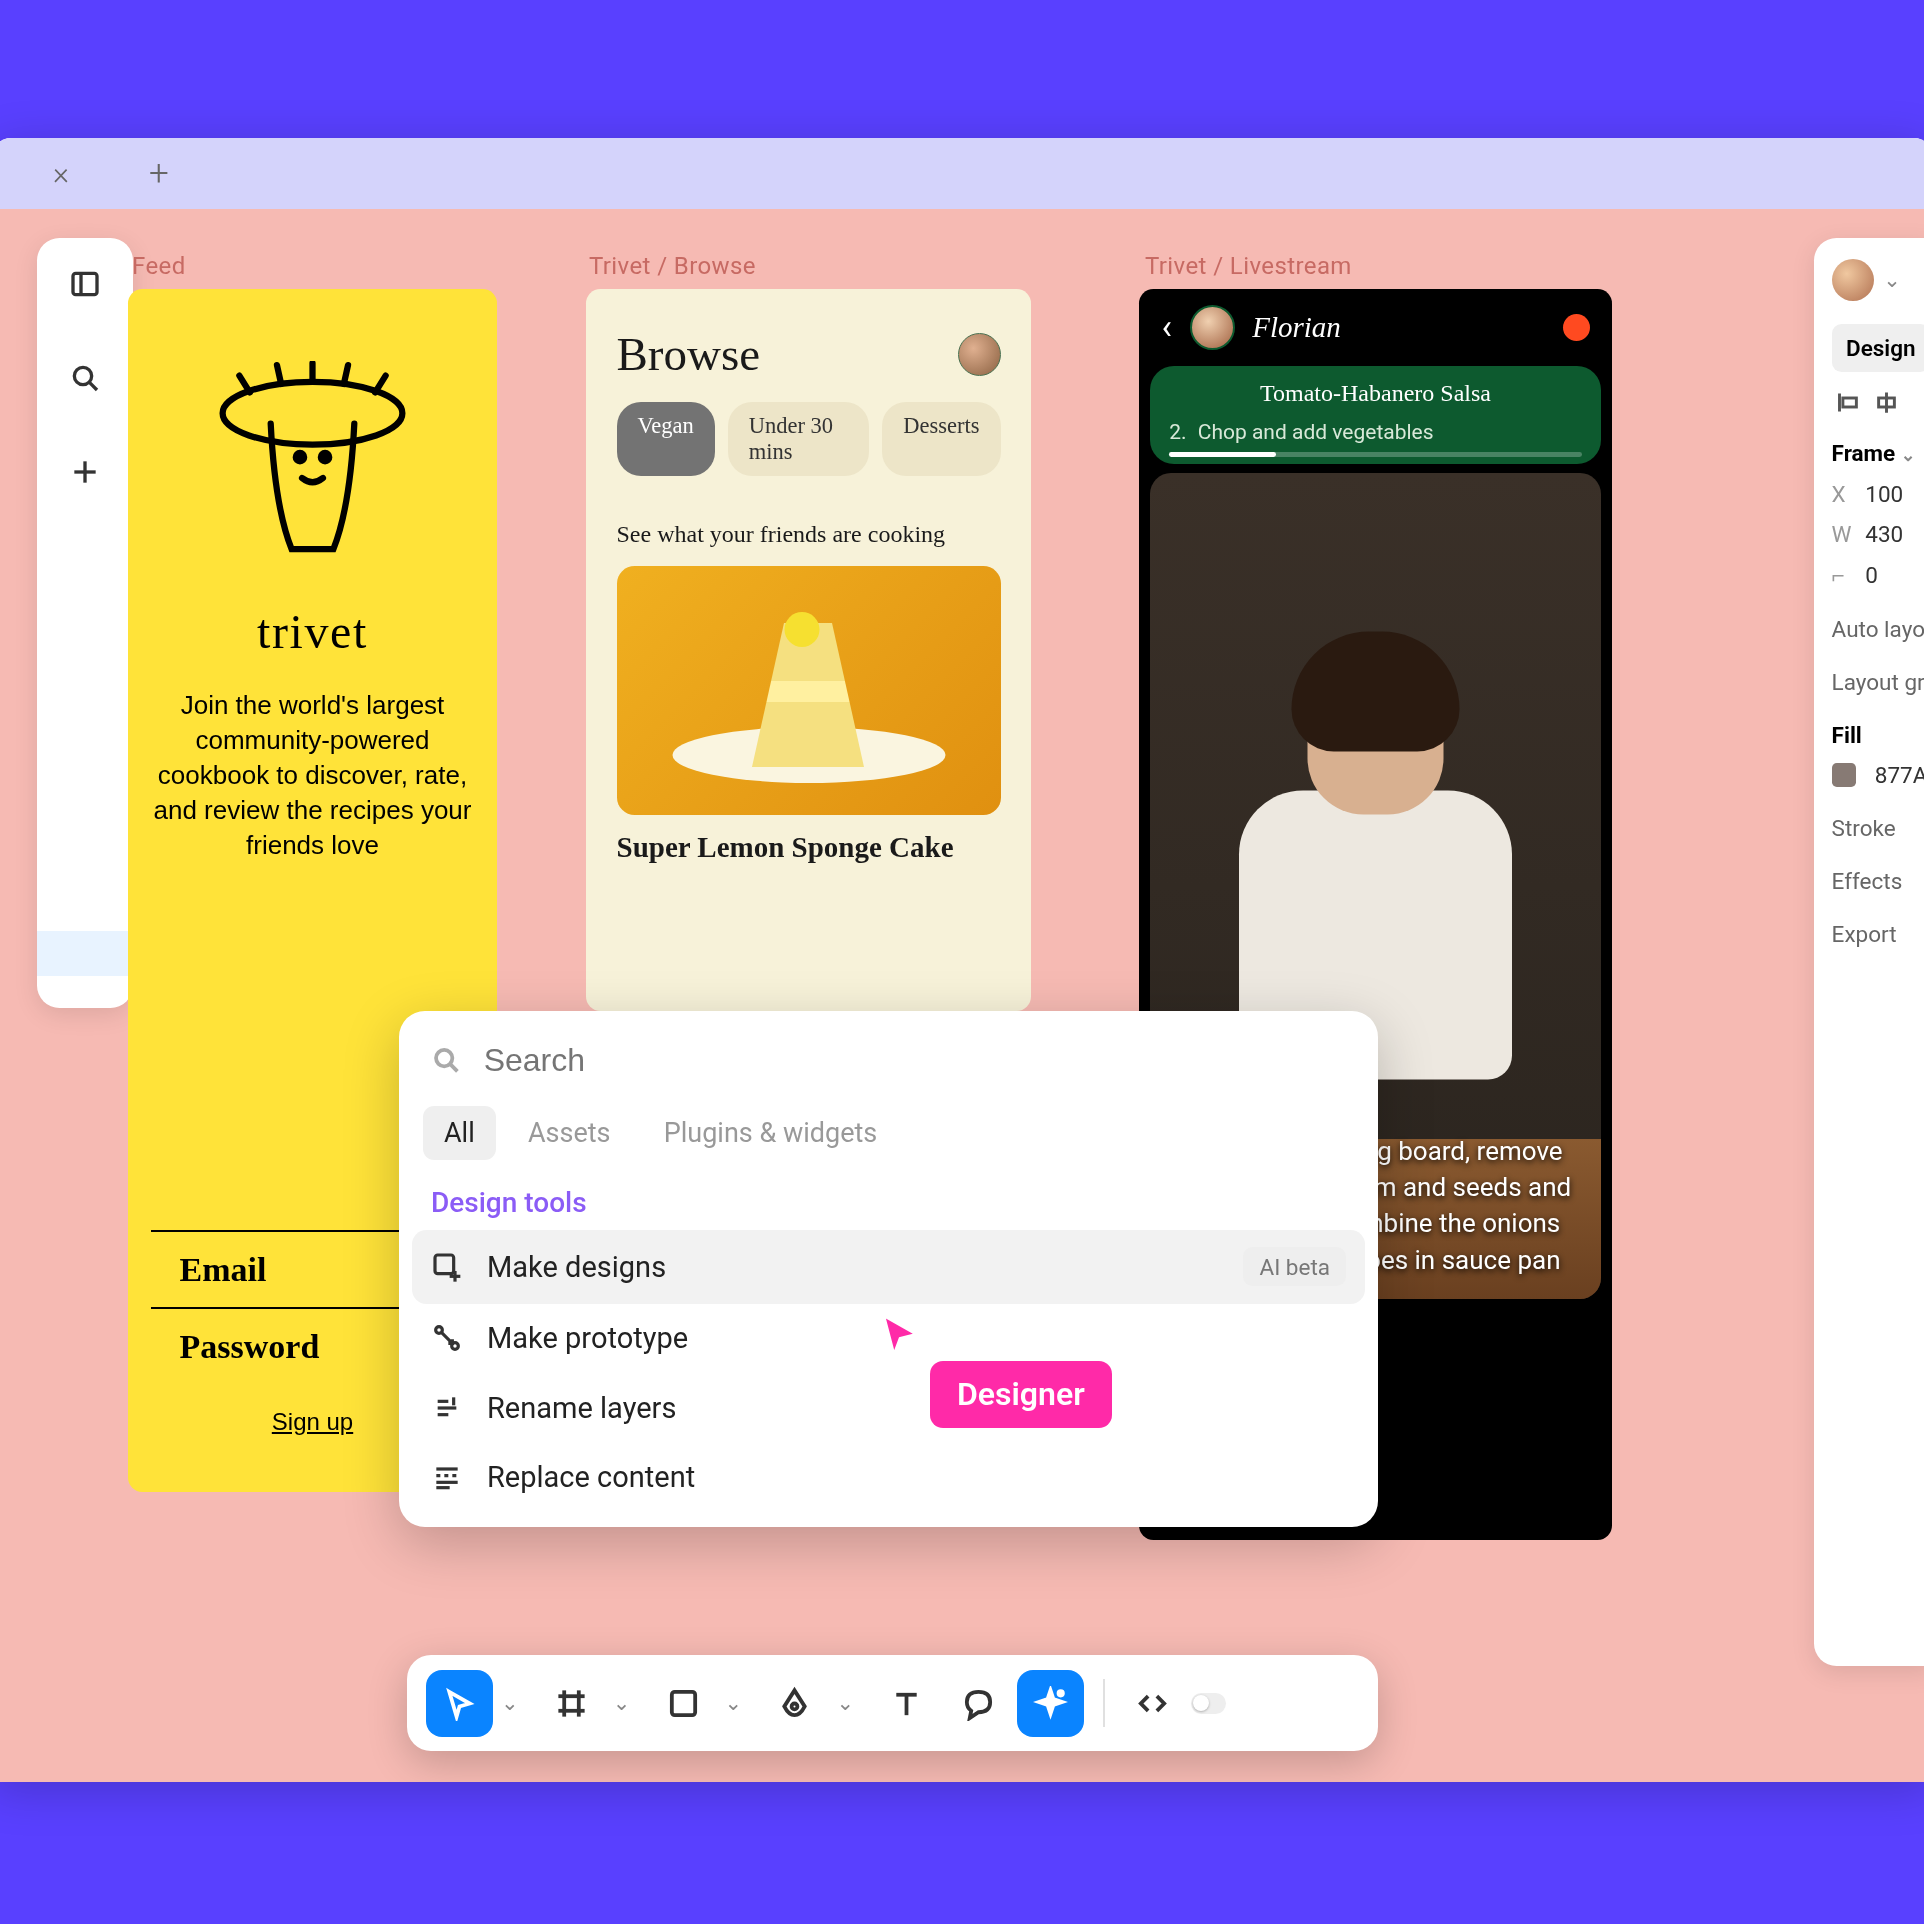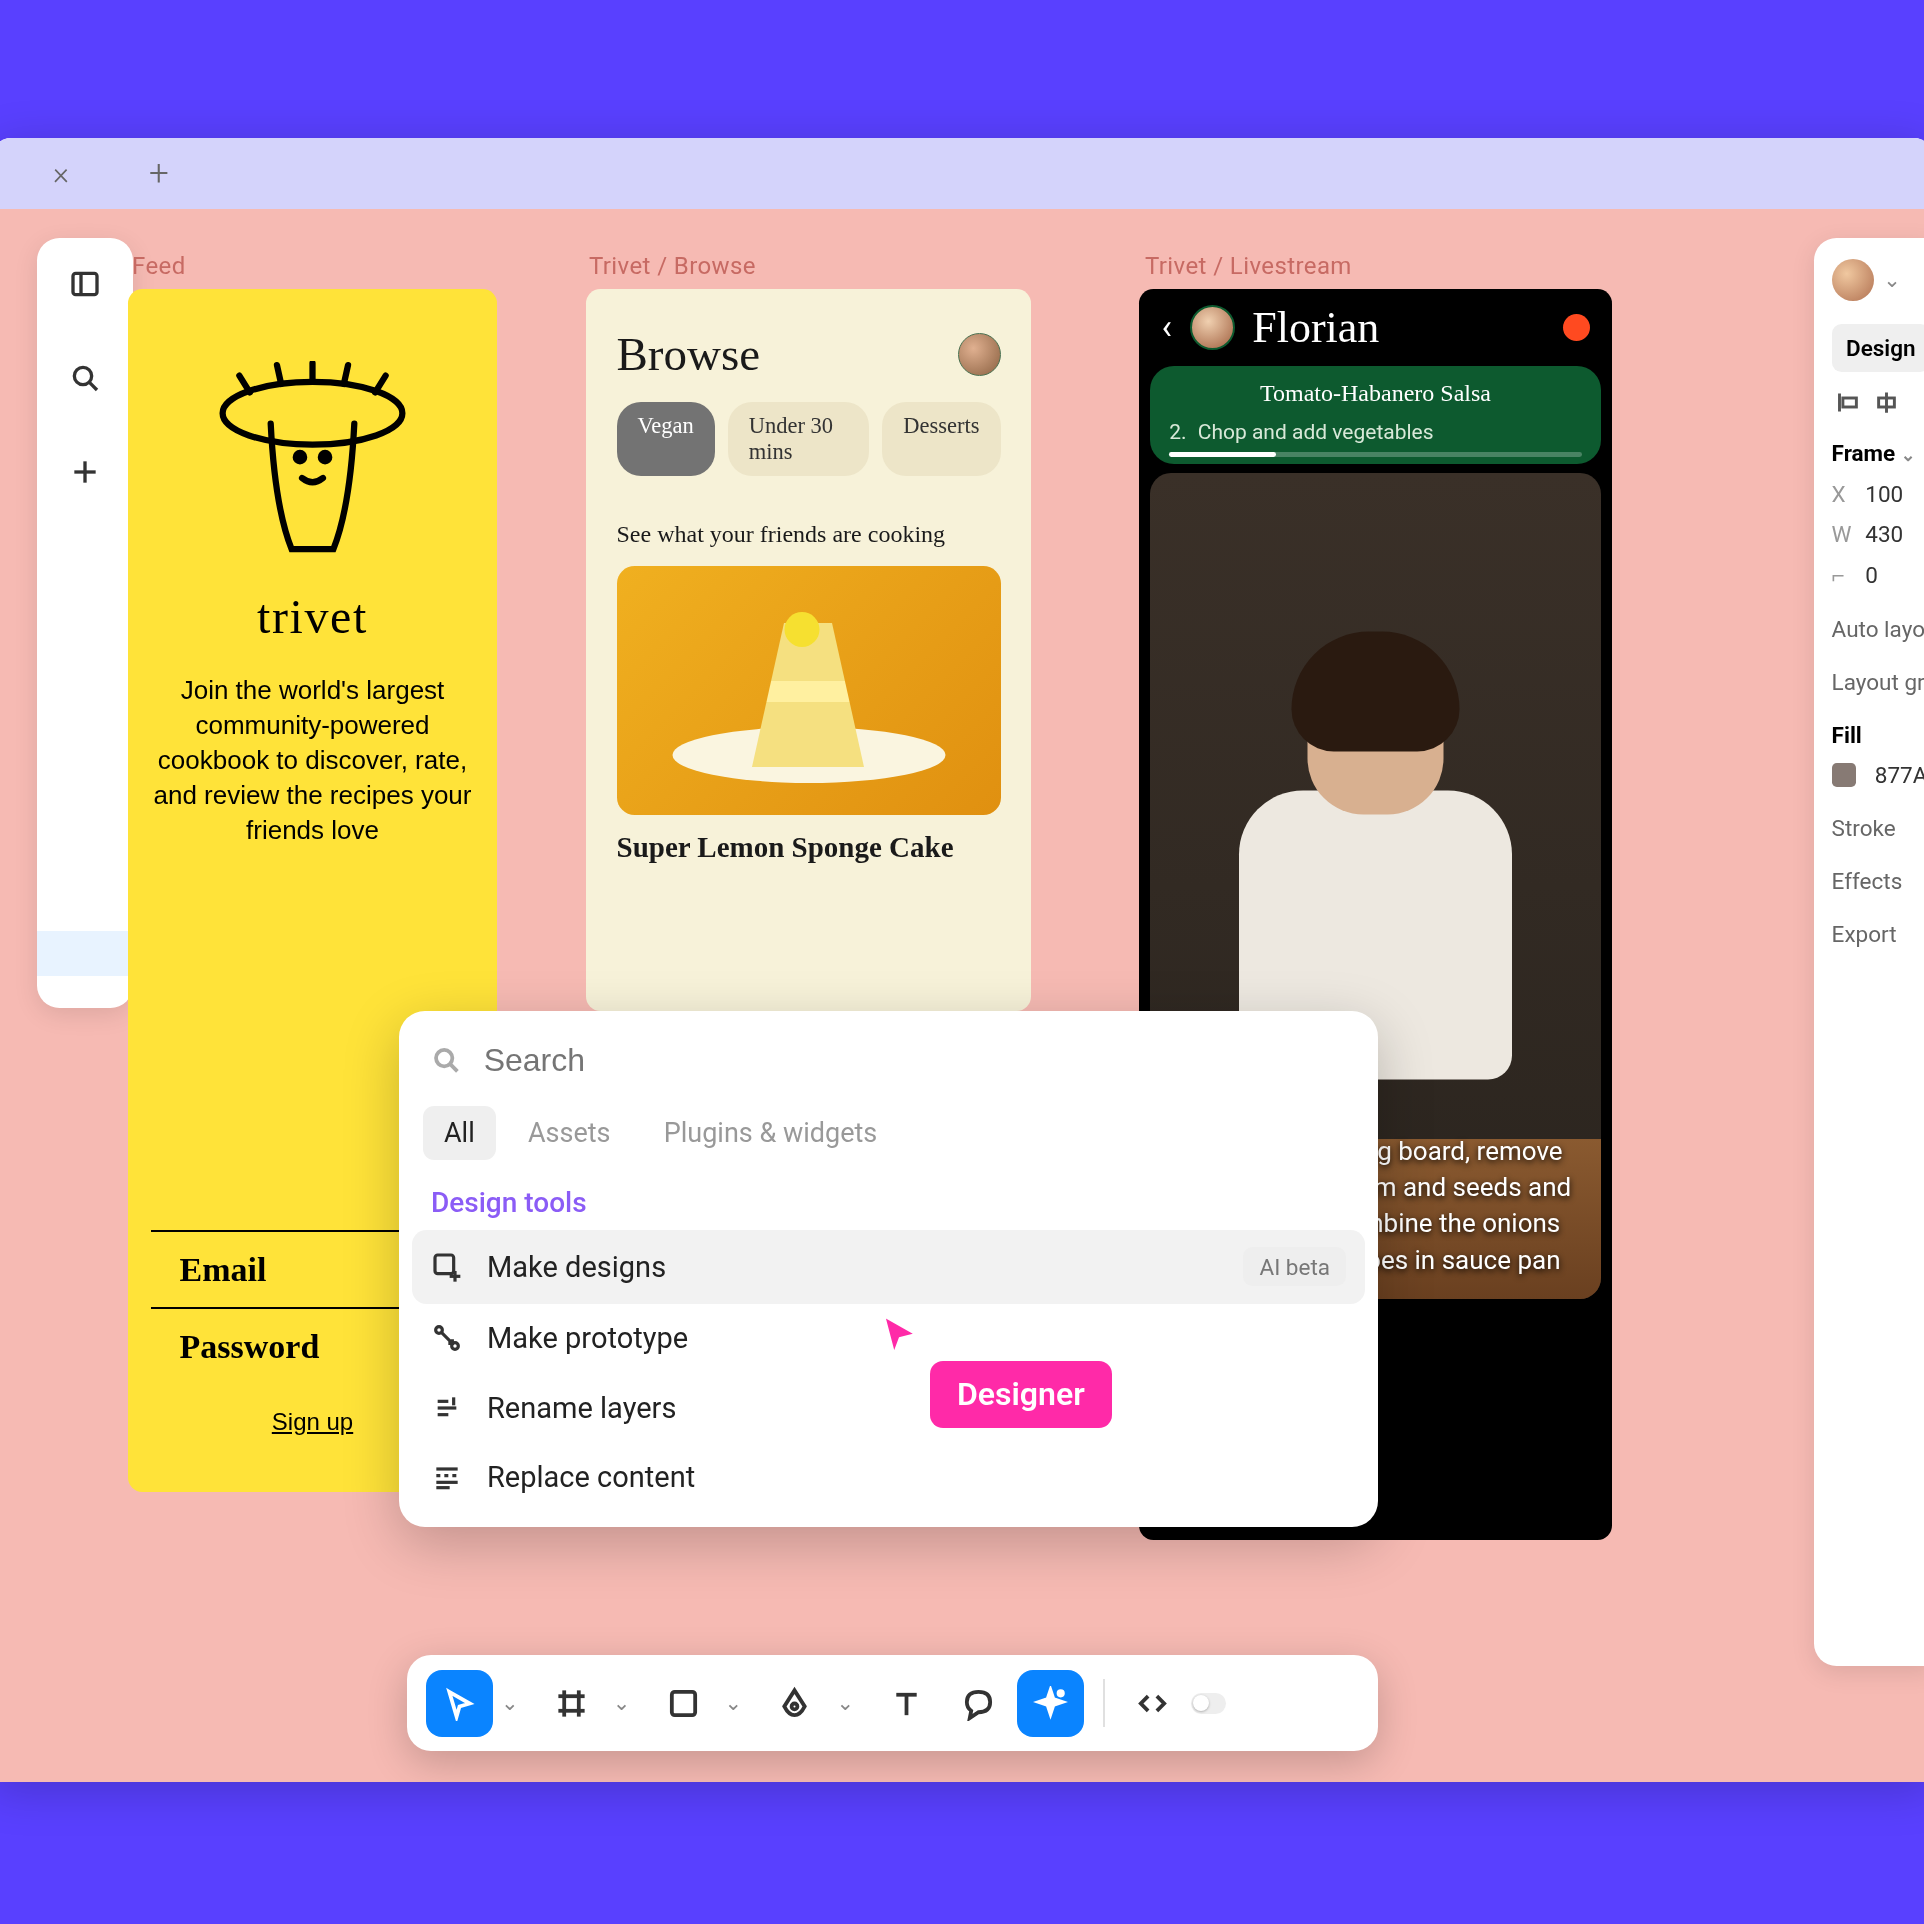--- a/index.html
+++ b/index.html
@@ -14,21 +14,21 @@
 
 .left-sb{position:absolute;top:29px;left:45px;width:96px;height:770px;background:#fff;border-radius:22.5px;box-shadow:0 6.4px 24px rgba(0,0,0,.1);display:flex;flex-direction:column;align-items:center;padding-top:27px;gap:56px;}
 .left-sb .ico{width:38px;height:38px;display:flex;align-items:center;justify-content:center;color:#333;}
 .left-sb .ico svg{width:32px;height:32px;stroke:#333;stroke-width:2.5;fill:none;}
 .hl-row{width:100%;height:45px;background:#e8f3ff;margin-top:auto;margin-bottom:32px;}
 
 .frame-lbl{position:absolute;font-size:24px;color:#c76a63;letter-spacing:0.4px;font-weight:400;}
 
 .ab1{position:absolute;top:80px;left:136px;width:369px;height:1203px;background:#ffe339;border-radius:14.4px;display:flex;flex-direction:column;align-items:center;padding:48px 22.5px 32px;font-family:Georgia,serif;color:#000;}
 .ab1 .logo{width:209px;height:209px;margin-top:24px;}
-.ab1 .brand{font-size:48px;margin-top:19px;font-family:"Brush Script MT",cursive;letter-spacing:1.6px;}
+.ab1 .brand{font-size:48px;margin-top:34px;font-family:"Brush Script MT",cursive;letter-spacing:1.6px;}
 .ab1 .blurb{font-size:26px;text-align:center;line-height:1.35;margin-top:29px;font-family:-apple-system,sans-serif;}
 .ab1 .flds{margin-top:auto;width:100%;}
 .ab1 .fld{height:77px;display:flex;align-items:center;padding-left:29px;font-size:34px;font-weight:700;border-top:2.4px solid #000;font-family:Georgia,serif;}
 .ab1 .login{height:77px;background:#000;color:#fff;display:flex;align-items:center;padding-left:29px;font-size:34px;font-weight:700;}
 .ab1 .signup{margin:24px auto;font-size:24px;text-decoration:underline;font-family:-apple-system,sans-serif;}
 
 .ab2{position:absolute;top:80px;left:594px;width:445px;height:722px;background:#f7f2d9;border-radius:14.4px;padding:38px 30.5px;color:#1a1a1a;}
 .ab2 .hdr{display:flex;align-items:center;justify-content:space-between;}
 .ab2 .title{font-family:Georgia,"Times New Roman",serif;font-size:47px;font-weight:400;}
 .ab2 .avatar{width:43px;height:43px;border-radius:50%;background:radial-gradient(circle at 35% 35%,#e0b090,#8a6040);border:1.6px solid #4a7050;}
@@ -44,21 +44,21 @@
 .ab2 .cake{position:absolute;left:50%;top:55%;transform:translate(-50%,-50%);width:273px;height:160px;}
 .ab2 .plate{position:absolute;bottom:0;left:0;width:273px;height:56px;background:#faf5e0;border-radius:50%;}
 .ab2 .slice{position:absolute;left:56px;top:0;width:160px;height:144px;background:linear-gradient(#f5e080 0 40%,#fff0a0 40% 55%,#f5e080 55% 95%);clip-path:polygon(15% 100%,85% 100%,65% 0,35% 0);border-radius:8px;}
 .ab2 .lemon{position:absolute;top:-11.2px;left:112px;width:35px;height:35px;background:#f6e030;border-radius:50%;}
 .ab2 .cardtitle{font-family:Georgia,serif;font-size:29px;font-weight:700;margin-top:16px;}
 
 .ab3{position:absolute;top:80px;left:1147px;width:473px;height:1251px;background:#000;border-radius:14.4px;overflow:hidden;color:#fff;}
 .ab3 .topbar{height:77px;display:flex;align-items:center;gap:17.6px;padding:0 22.5px;}
 .ab3 .back{font-size:35px;}
 .ab3 .av{width:45px;height:45px;border-radius:50%;background:radial-gradient(circle at 40% 35%,#f0d0b0,#a06040);border:2.4px solid #0d5a2f;}
-.ab3 .name{font-family:Georgia,serif;font-size:44px;}
+.ab3 .name{font-family:Georgia,serif;font-size:29px;font-style:italic;}
 .ab3 .live{margin-left:auto;width:27px;height:27px;border-radius:50%;background:#ff4a20;}
 .ab3 .greenwrap{margin:0 11.2px;background:#0d5a2f;border-radius:24px;padding:14.4px 0 6.4px;}
 .ab3 .recipe{color:#fff;font-family:Georgia,serif;font-size:24px;text-align:center;}
 .ab3 .step{color:#d8e8d8;font-size:21px;margin:13px 19px 8px;display:flex;gap:11.2px;}
 .ab3 .prog{height:4.8px;background:rgba(255,255,255,.25);margin:0 19px;border-radius:2.4px;}
 .ab3 .prog-inner{width:26%;height:100%;background:#fff;border-radius:2.4px;}
 .ab3 .video{margin:9.6px 11.2px 0;height:826px;background:linear-gradient(#3a3028,#2a241e);border-radius:21px;position:relative;overflow:hidden;}
 .ab3 .person{position:absolute;left:50%;top:52%;transform:translate(-50%,-50%);width:305px;height:497px;}
 .ab3 .head{position:absolute;top:0;left:50%;transform:translateX(-50%);width:136px;height:160px;background:#d8b090;border-radius:64px 64px 56px 56px;}
 .ab3 .hair{position:absolute;top:-22.5px;left:50%;transform:translateX(-50%);width:168px;height:120px;background:#2a1a10;border-radius:88px 88px 48px 48px;}

